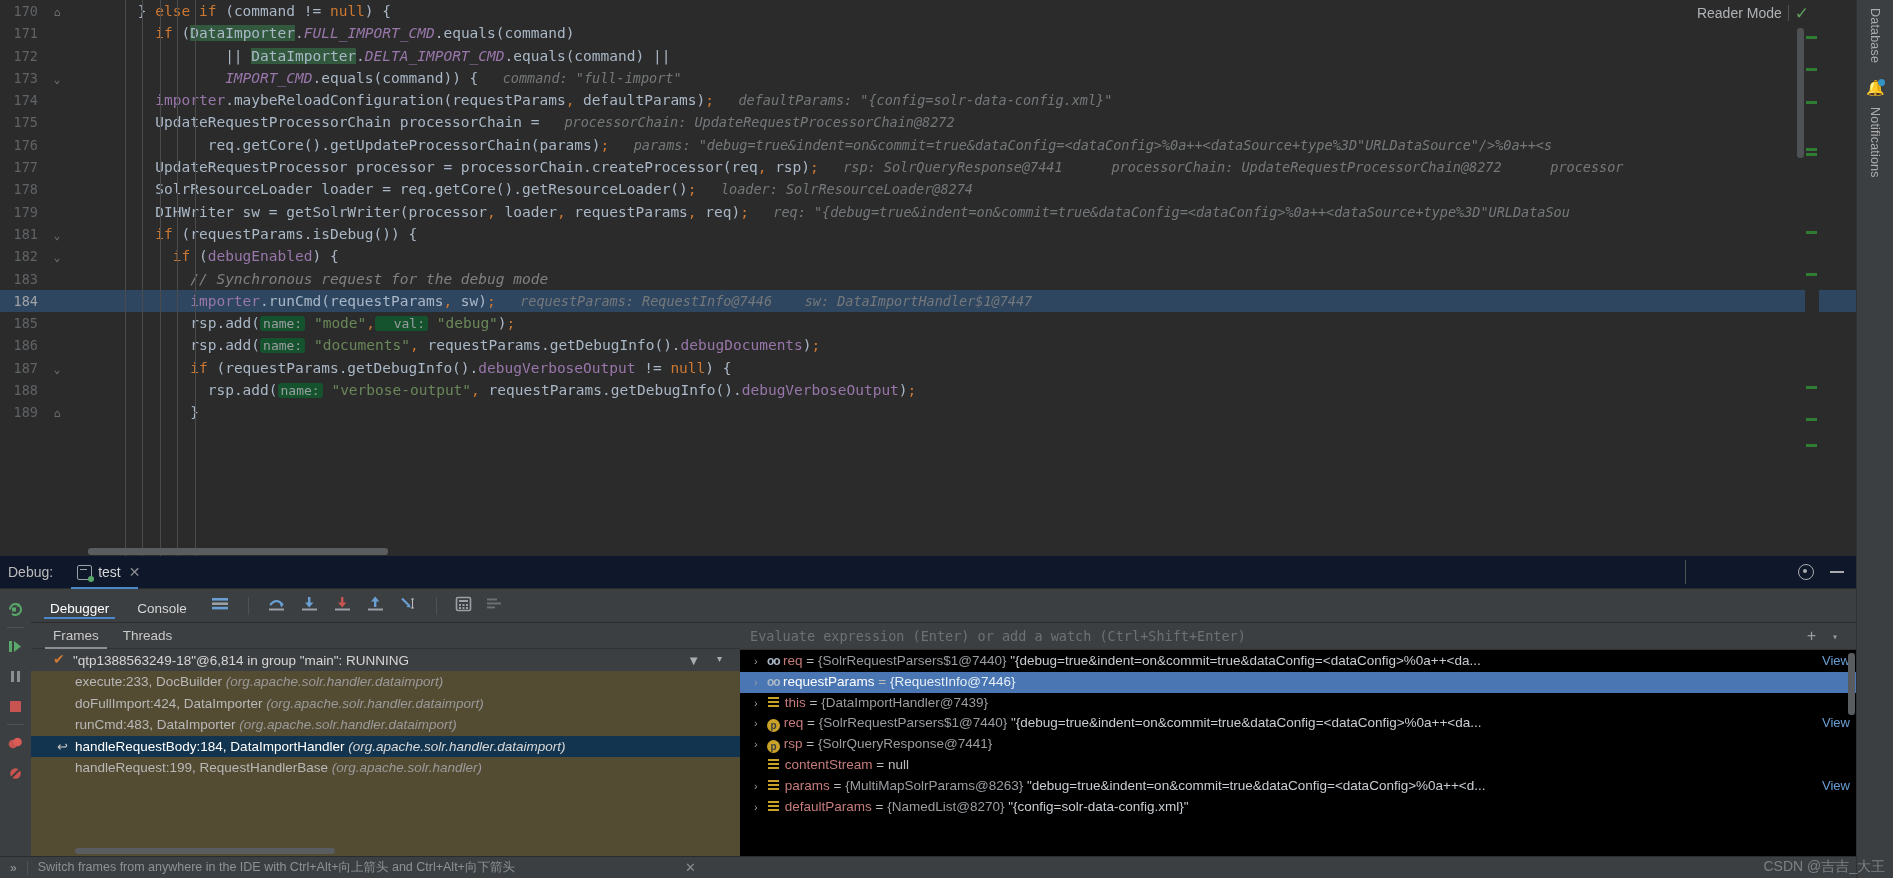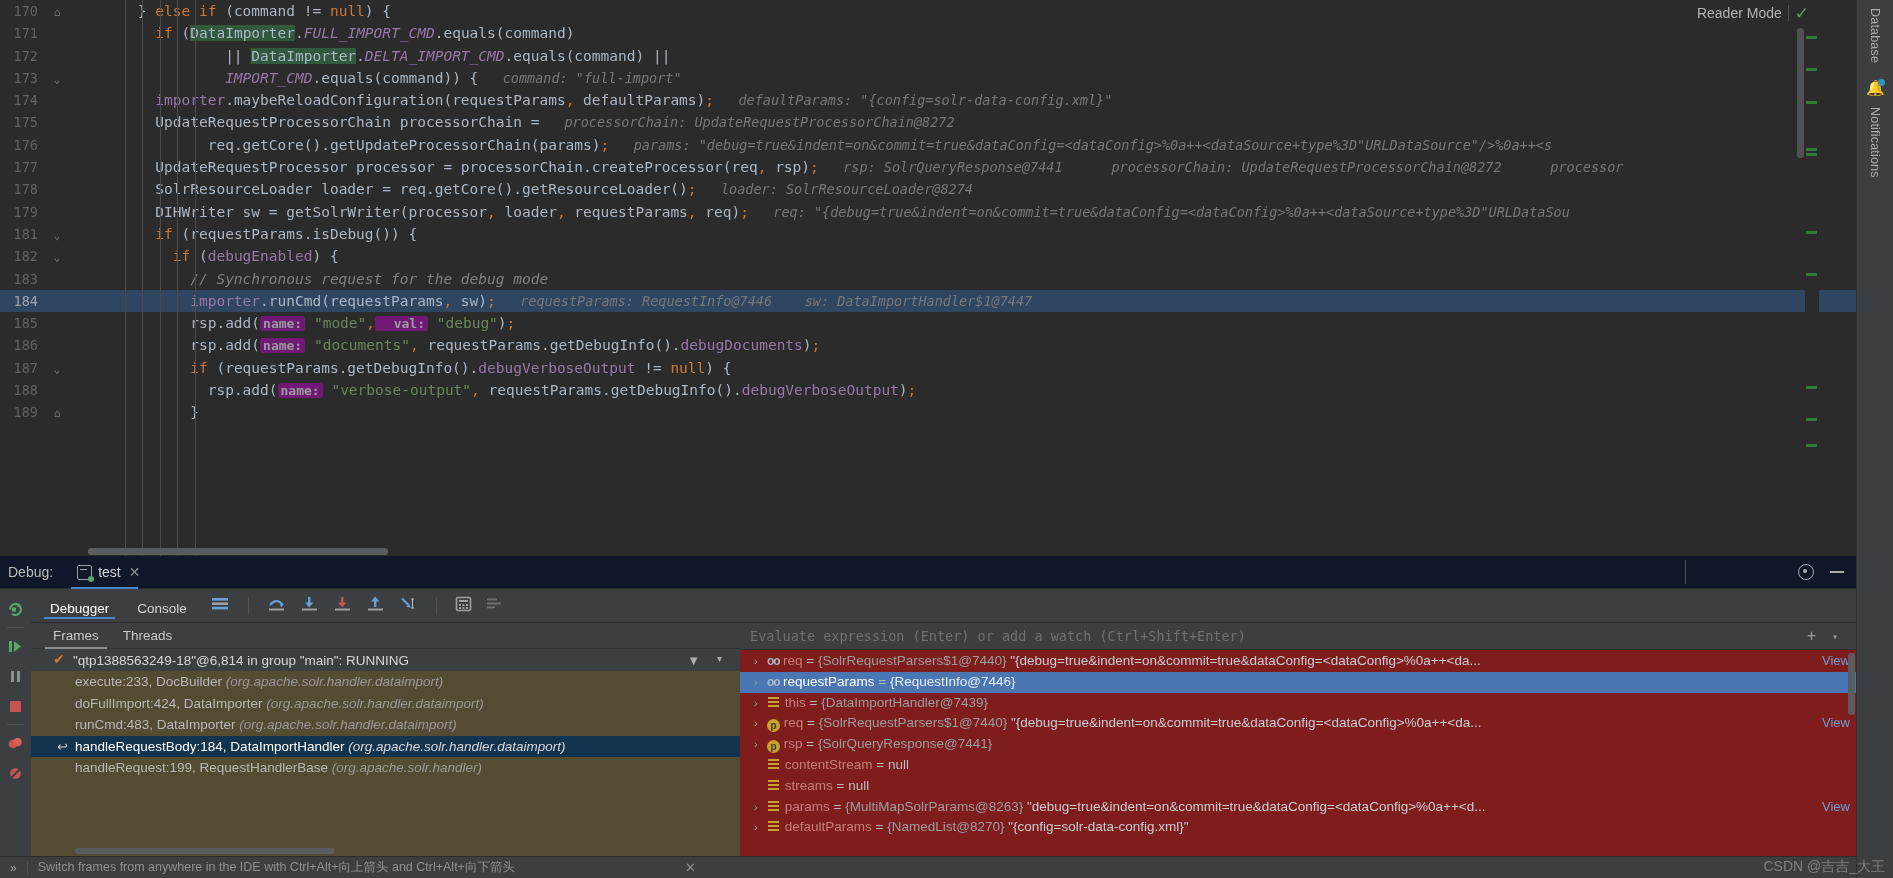--- a/index.html
+++ b/index.html
@@ -34,22 +34,22 @@
 
   
   .kw   { color: #cc7832; }
   .str  { color: #6a8759; }
   .cmt  { color: #808080; font-style: italic; }
   .fld  { color: #9876aa; }
   .sfld { color: #9876aa; font-style: italic; }
   .plain{ color: #a9b7c6; }
   .hint { color: #75787a; font-style: italic; font-size: 13.5px; }
   .pbadge {
-    background: #701a75; color: #9a9da0; border-radius: 3px;
-    padding: 0 3px; font-style: normal; font-size: 13px; font-weight: bold;
+    background: #14532d; color: #9a9da0; border-radius: 3px;
+    padding: 0 3px; font-style: normal; font-size: 13px;
   }
   .searchhl { background: #32593d; }
 
   
   .iguide { position:absolute; top:0; bottom:0; width:1px; background:#4b4b4b; }
 
   
   .reader-bar {
     position: absolute; right: 37px; top: 0; height: 26px;
     display: flex; align-items: center; gap: 6px;
@@ -126,21 +126,21 @@
   .tb-tabs { margin-left:36px; display:flex; align-items:center; height:34px; }
   .tb-tab { position:relative; color:#d6d6d6; font-size:13.5px; padding:0 14px; height:27px; line-height:34px;}
   .tb-tab.active { color:#ffffff; }
   .tb-tab.active::after{content:"";position:absolute;left:8px;right:8px;bottom:0;height:2px;background:#4a88c7;}
   .tb-icons { display:flex; align-items:center; gap:14px; margin-left:10px; }
   .tb-div { width:1px; height:18px; background:#4e5254; margin:0 4px; }
 
   
   .debug-body { position:absolute; left:0; top:67px; right:0; bottom:22px;padding-left:36px; }
   .frames-pane { position:absolute; left:31px; top:0; width:709px; bottom:0; background:#3c3f41; }
-  .vars-pane   { position:absolute; left:740px; top:0; right:0; bottom:0; background:#7f1d1d; }
+  .vars-pane   { position:absolute; left:740px; top:0; right:0; bottom:0; background:#000000; }
   .split-line  { position:absolute; left:740px; top:0; bottom:0; width:1px; background:#2b2b2b; }
 
   .ft-row { height:26px; display:flex; align-items:center; padding-left:10px; border-bottom:1px solid #323232;}
   .ft-tab { position:relative; color:#c8c8c8; font-size:13.5px; padding:0 12px; height:26px; line-height:26px; }
   .ft-tab.active::after{content:"";position:absolute;left:4px;right:4px;bottom:0;height:2px;background:#8c8f91;}
 
   .thread-row {
     height:22px; display:flex; align-items:center; gap:7px; padding-left:42px;
     color:#d6d6d6; font-size:13.5px; position:relative;
   }
@@ -439,21 +439,20 @@
           <span class="eval-plus">+</span>
           <span class="eval-caret">▾</span>
         </div>
         <div class="vars-list" id="vars-list">
             <div class="var-row"><span class="vchev">›</span><span class="icon-oo">oo</span><span class="vname">req</span><span class="veq"> = </span><span class="vref">{SolrRequestParsers$1@7440} </span><span class="vstr">"{debug=true&amp;indent=on&amp;commit=true&amp;dataConfig=&lt;dataConfig&gt;%0a++&lt;da...</span><span class="view-link">View</span></div>
             <div class="var-row selected"><span class="vchev">›</span><span class="icon-oo">oo</span><span class="vname">requestParams</span><span class="veq"> = </span><span class="vref">{RequestInfo@7446} </span></div>
             <div class="var-row"><span class="vchev">›</span><span><span class="icon-list"><i></i><i></i><i></i></span> </span><span class="vname">this</span><span class="veq"> = </span><span class="vref">{DataImportHandler@7439} </span></div>
             <div class="var-row"><span class="vchev">›</span><span><span class="icon-p">p</span> </span><span class="vname">req</span><span class="veq"> = </span><span class="vref">{SolrRequestParsers$1@7440} </span><span class="vstr">"{debug=true&amp;indent=on&amp;commit=true&amp;dataConfig=&lt;dataConfig&gt;%0a++&lt;da...</span><span class="view-link">View</span></div>
             <div class="var-row"><span class="vchev">›</span><span><span class="icon-p">p</span> </span><span class="vname">rsp</span><span class="veq"> = </span><span class="vref">{SolrQueryResponse@7441} </span></div>
             <div class="var-row"><span class="vchev"></span><span><span class="icon-list"><i></i><i></i><i></i></span> </span><span class="vname">contentStream</span><span class="veq"> = </span><span class="vnull">null</span></div>
-            <div class="var-row"><span class="vchev"></span><span><span class="icon-list"><i></i><i></i><i></i></span> </span><span class="vname">streams</span><span class="veq"> = </span><span class="vnull">null</span></div>
             <div class="var-row"><span class="vchev">›</span><span><span class="icon-list"><i></i><i></i><i></i></span> </span><span class="vname">params</span><span class="veq"> = </span><span class="vref">{MultiMapSolrParams@8263} </span><span class="vstr">"debug=true&amp;indent=on&amp;commit=true&amp;dataConfig=&lt;dataConfig&gt;%0a++&lt;d...</span><span class="view-link">View</span></div>
             <div class="var-row"><span class="vchev">›</span><span><span class="icon-list"><i></i><i></i><i></i></span> </span><span class="vname">defaultParams</span><span class="veq"> = </span><span class="vref">{NamedList@8270} </span><span class="vstr">"{config=solr-data-config.xml}"</span></div>
           </div>
         <div class="vars-scroll"></div>
       </div>
     </div>
 
     <div class="statusbar">
       <span class="chev2">»</span>
       <span class="st-sep"></span>

